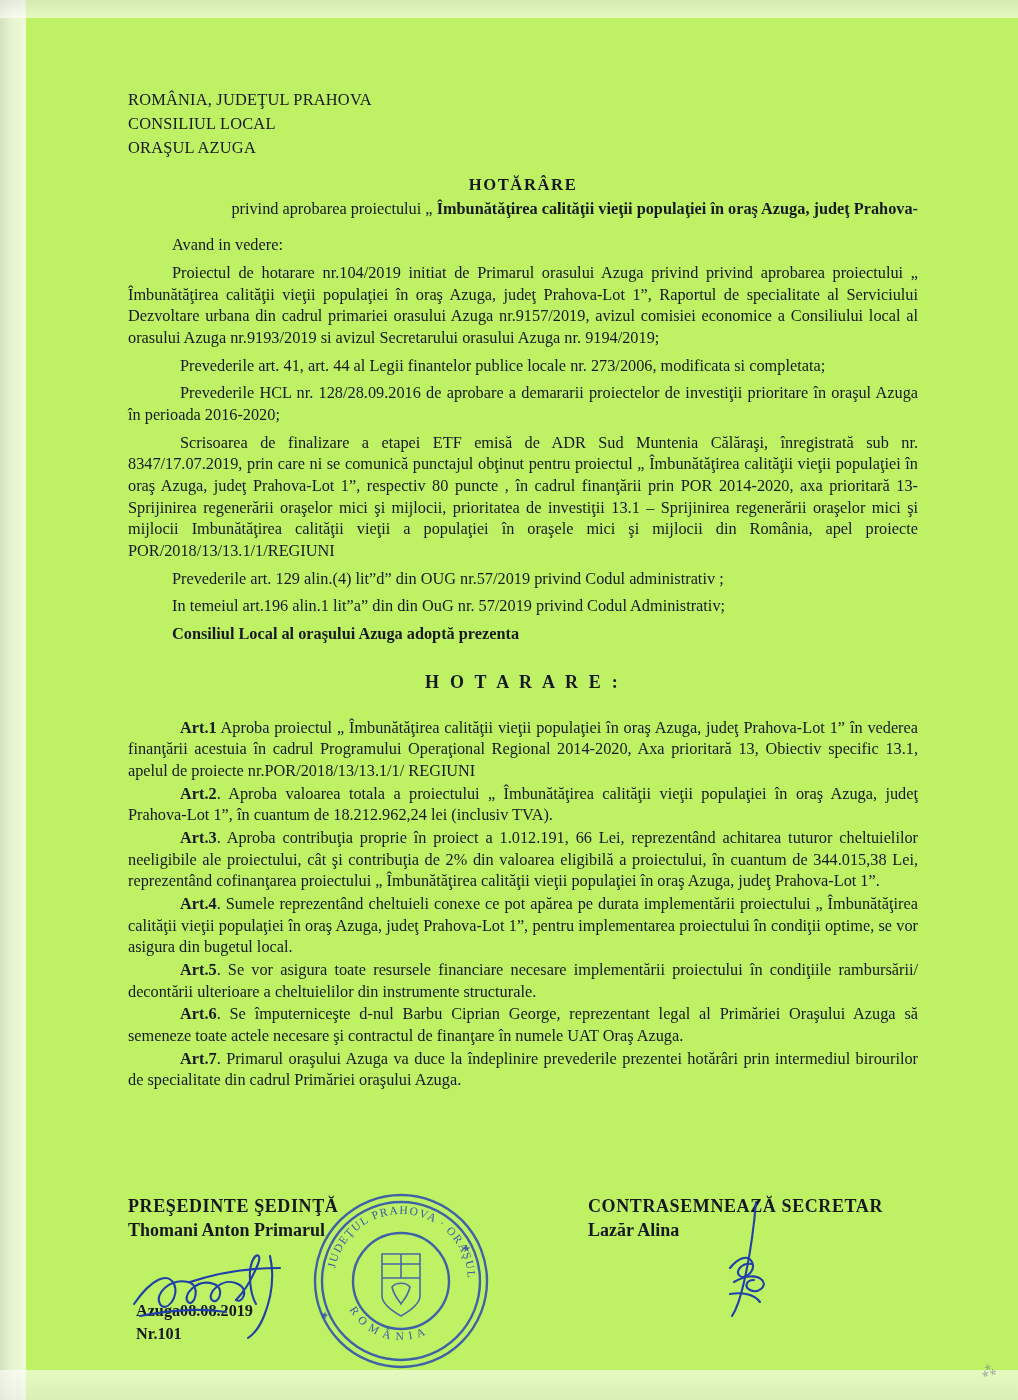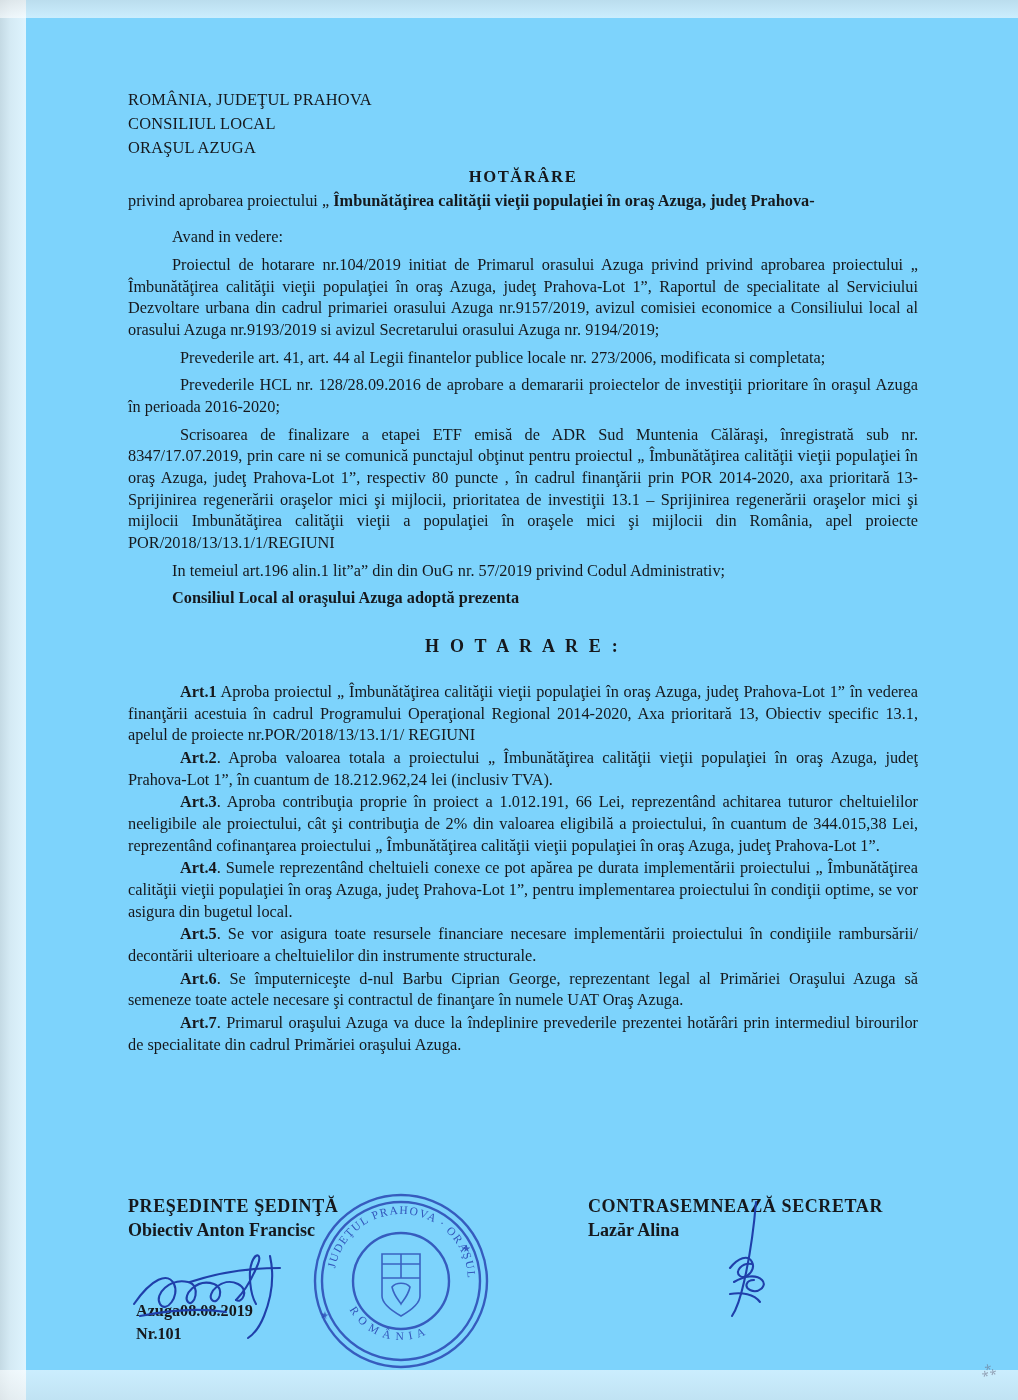--- a/index.html
+++ b/index.html
@@ -11,21 +11,21 @@
     width: 1018px;
     height: 1400px;
     position: relative;
     font-family: "Liberation Serif", serif;
     color: #16181c;
     overflow: hidden;
   }
   .page {
     position: absolute;
     inset: 0;
-    background: #7dd3fc;
+    background: #bef264;
   }
   
   .scan-edge-left {
     position: absolute;
     top: 0; left: 0; width: 26px; height: 100%;
     background: linear-gradient(to right, #dcdcdc 0%, #f2f2f2 40%, #ffffff 100%);
     opacity: .75;
   }
   .scan-edge-top {
     position: absolute;
@@ -51,25 +51,25 @@
   .hdr-line {
     text-align: left;
     letter-spacing: .2px;
     font-size: 16.4px;
     line-height: 1.45;
   }
   .title {
     text-align: center;
     font-weight: bold;
     letter-spacing: 1.6px;
-    margin-top: 7px;
+    margin-top: 15px;
     font-size: 16.6px;
   }
   .subtitle {
-    text-align: left;
+    text-align: right;
     margin-top: 2px;
     font-size: 16.3px;
     line-height: 1.34;
   }
   .subtitle b { font-weight: bold; }
   .subtitle-line2 {
     text-align: center;
     font-weight: bold;
     position: relative;
   }
@@ -168,20 +168,21 @@
     <div class="subtitle">
       <span>privind aprobarea proiectului „ </span><b>Îmbunătăţirea calităţii vieţii populaţiei în oraş Azuga, judeţ Prahova-</b>
     </div>
 
     <div class="block ind-2">Avand in vedere:</div>
 
     <div class="para ind-2">Proiectul de hotarare nr.104/2019 initiat de Primarul orasului Azuga privind privind aprobarea proiectului „ Îmbunătăţirea calităţii vieţii populaţiei în oraş Azuga, judeţ Prahova-Lot 1”, Raportul de specialitate al Serviciului Dezvoltare urbana din cadrul primariei orasului Azuga nr.9157/2019,   avizul comisiei economice   a Consiliului local al orasului Azuga nr.9193/2019 si avizul Secretarului orasului Azuga nr. 9194/2019;</div>
     <div class="para ind-3">Prevederile art. 41, art. 44 al Legii finantelor publice locale nr. 273/2006, modificata si completata;</div>
     <div class="para ind-3">Prevederile HCL  nr. 128/28.09.2016 de aprobare a demararii proiectelor  de investiţii prioritare în oraşul Azuga în perioada 2016-2020;</div>
     <div class="para ind-3">Scrisoarea de finalizare a etapei ETF emisă de ADR Sud Muntenia Călăraşi, înregistrată sub nr. 8347/17.07.2019, prin care ni se comunică punctajul obţinut pentru proiectul  „ Îmbunătăţirea calităţii vieţii populaţiei în oraş Azuga, judeţ Prahova-Lot 1”, respectiv 80 puncte , în cadrul finanţării prin POR 2014-2020, axa prioritară 13-Sprijinirea regenerării oraşelor mici şi mijlocii, prioritatea de investiţii  13.1 – Sprijinirea regenerării oraşelor mici şi mijlocii Imbunătăţirea calităţii vieţii a populaţiei în oraşele mici şi mijlocii din România, apel proiecte POR/2018/13/13.1/1/REGIUNI</div>
+    <div class="para ind-2">Prevederile art. 129 alin.(4) lit”d” din  OUG nr.57/2019 privind Codul administrativ ;</div>
     <div class="para ind-2">In temeiul art.196 alin.1 lit”a” din din OuG nr. 57/2019 privind Codul Administrativ;</div>
 
     <div class="para ind-2 b">Consiliul Local al oraşului Azuga adoptă prezenta</div>
 
     <div class="center-bold-spaced">H O T A R A R E :</div>
 
     <div class="articles">
       <div class="art">
         <b>Art.1</b><span>   Aproba proiectul „ Îmbunătăţirea calităţii vieţii populaţiei în oraş Azuga, judeţ Prahova-Lot 1” în vederea finanţării acestuia în cadrul Programului Operaţional Regional 2014-2020, Axa prioritară 13, Obiectiv specific 13.1, apelul de proiecte nr.POR/2018/13/13.1/1/ REGIUNI</span>
       </div>
@@ -203,21 +204,21 @@
       <div class="art">
         <b>Art.7</b><span>. Primarul oraşului Azuga va duce la îndeplinire prevederile prezentei hotărâri prin intermediul birourilor de specialitate din cadrul Primăriei oraşului Azuga.</span>
       </div>
     </div>
   </div>
 
   <div class="signblock">
     <div class="sign-row">
       <div class="sign-left">
         <div class="sign-title">PREŞEDINTE ŞEDINŢĂ</div>
-        <div class="sign-name">Obiectiv Anton Francisc</div>
+        <div class="sign-name">Thomani Anton Primarul</div>
       </div>
       <div class="sign-right">
         <div class="sign-title">CONTRASEMNEAZĂ  SECRETAR</div>
         <div class="sign-name">Lazăr Alina</div>
       </div>
     </div>
   </div>
 
   <div class="doc-meta">
     <div>Azuga08.08.2019</div>

